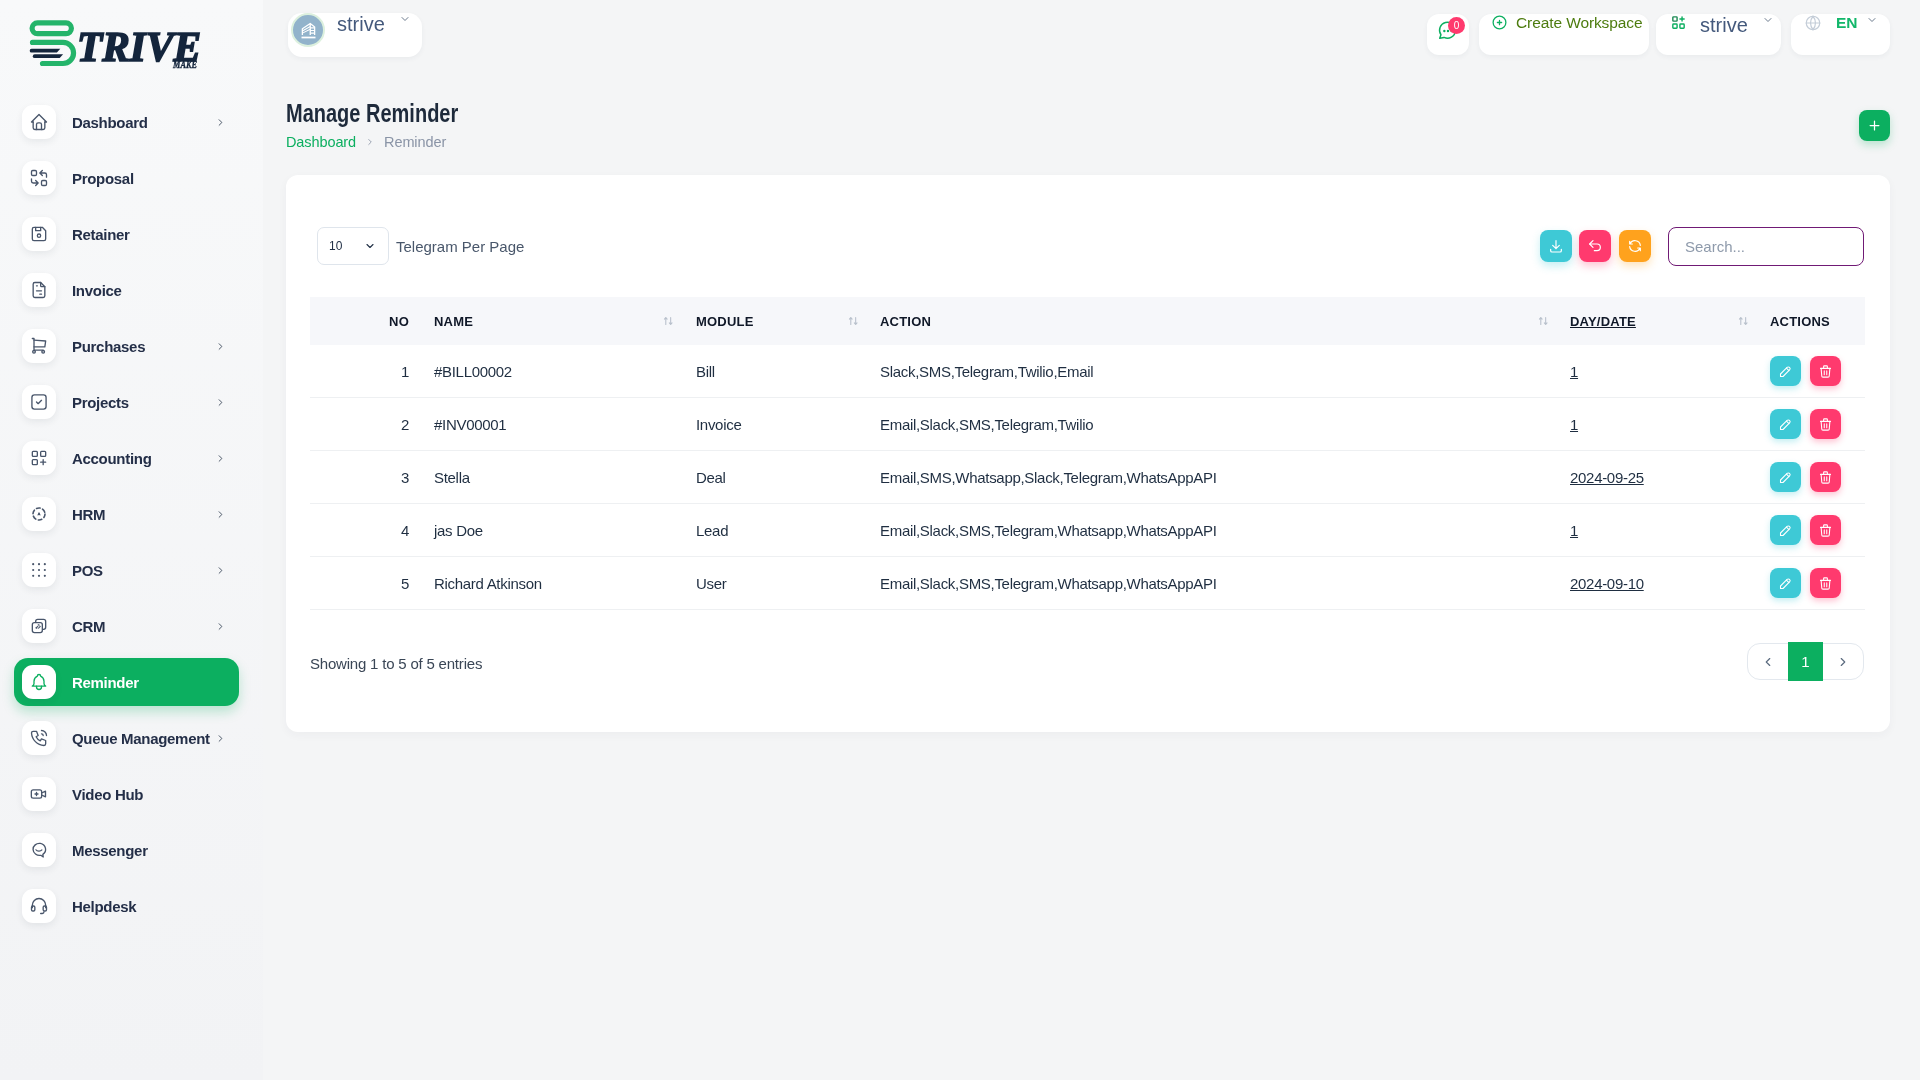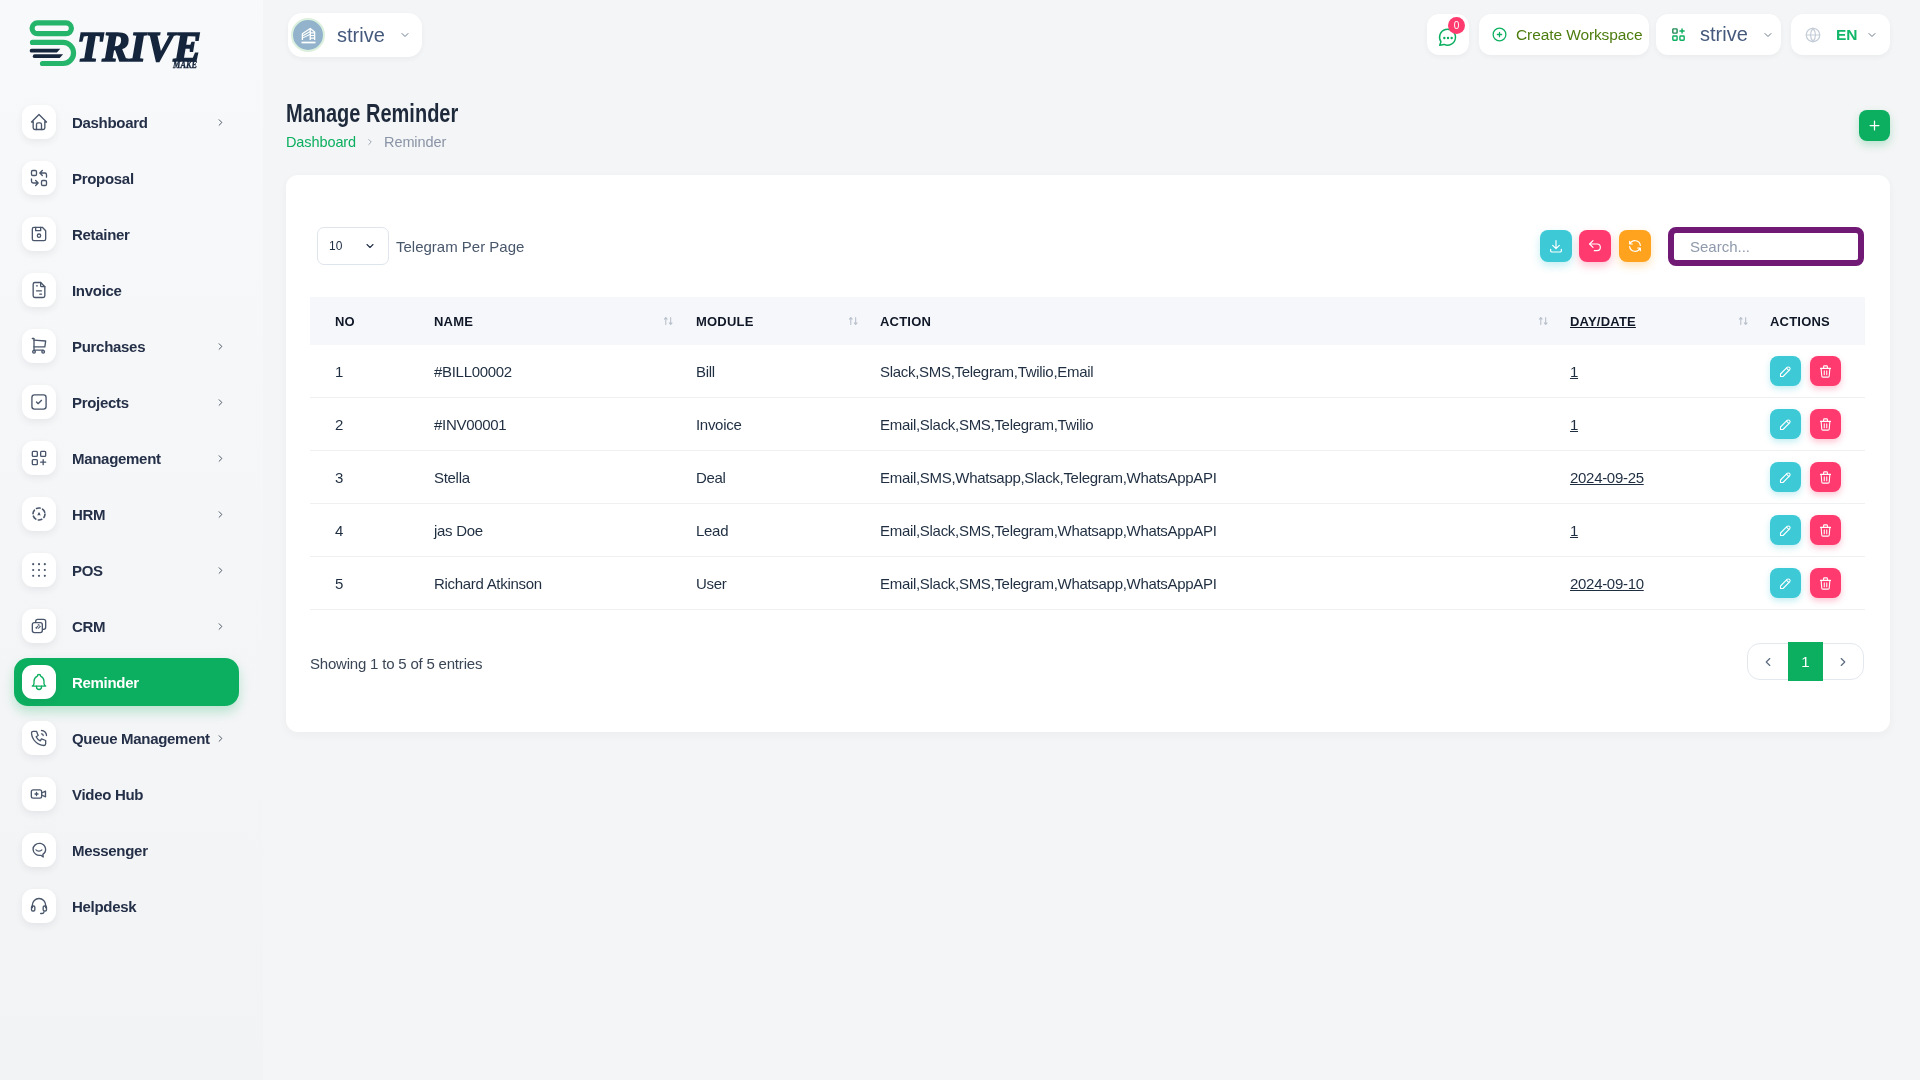--- a/index.html
+++ b/index.html
@@ -14,21 +14,21 @@
   .nav .item { height:48px; margin-bottom:8px; display:flex; align-items:center; padding:0 13px 0 8px; border-radius:14px; }
   .tile { width:34px; height:34px; min-width:34px; border-radius:11px; background:#fff; box-shadow:0 3px 7px rgba(40,50,70,.08); display:flex; align-items:center; justify-content:center; }
   .tile svg { width:20px; height:20px; stroke:#49566b; fill:none; stroke-width:1.6; stroke-linecap:round; stroke-linejoin:round; }
   .nav .item .lbl { margin-left:16px; font-size:15px; font-weight:700; color:#242f48; letter-spacing:-.3px; white-space:nowrap; }
   .nav .chev { margin-left:auto; width:11px; height:11px; stroke:#3d4a5c; fill:none; stroke-width:2; stroke-linecap:round; stroke-linejoin:round; }
   .nav .item.active { background:#0caf60; box-shadow:0 6px 12px rgba(12,175,96,.25); }
   .nav .item.active .lbl { color:#fff; }
   .nav .item.active .tile svg { stroke:#0caf60; }
 
   
-  .pill { position:absolute; background:#fff; border-radius:12px; box-shadow:0 2px 5px rgba(40,50,70,.05); display:flex; align-items:center; }
+  .pill { position:absolute; background:#fff; border-radius:12px; box-shadow:0 2px 5px rgba(40,50,70,.05); display:flex; align-items:flex-start; }
   .pill svg { flex:0 0 auto; }
   .ws-pill { left:288px; top:13px; width:134px; height:44px; border-radius:14px; padding-left:3px; }
   .avatar { width:34px; height:34px; border-radius:50%; background:#92b3cb; border:2px solid #dcf0de; display:flex; align-items:center; justify-content:center; }
   .ws-pill .nm { font-size:20px; color:#44597c; margin-left:12px; }
   .chevdn { width:12px; height:12px; stroke:#6b7a8d; fill:none; stroke-width:2; stroke-linecap:round; stroke-linejoin:round; }
 
   .chat-pill { left:1427px; top:14px; width:42px; height:41px; justify-content:center; }
   .badge { position:absolute; right:4px; top:3px; width:17px; height:17px; background:#ff3a6e; border-radius:50%; color:#fff; font-size:10px; display:flex; align-items:center; justify-content:center; }
   .cw-pill { left:1479px; top:14px; width:170px; height:41px; padding:0 12px; }
   .cw-pill .txt { font-size:15.5px; color:#4d7c0f; margin-left:8px; white-space:nowrap; letter-spacing:-.1px; }
@@ -51,30 +51,30 @@
   .card { position:absolute; left:286px; top:175px; width:1604px; height:557px; background:#fff; border-radius:12px; box-shadow:0 3px 10px rgba(40,50,70,.04); }
   .select { position:absolute; left:31px; top:52px; width:72px; height:38px; border:1px solid #dfe5ec; border-radius:7px; display:flex; align-items:center; padding:0 12px 0 11px; }
   .select .v { font-size:12px; color:#223046; }
   .select svg { width:12px; height:12px; stroke:#223046; fill:none; stroke-width:2.2; stroke-linecap:round; stroke-linejoin:round; margin-left:auto; }
   .epp { position:absolute; left:110px; top:63px; font-size:15px; color:#49576b; }
   .cbtn { position:absolute; top:55px; width:32px; height:32px; border-radius:8px; display:flex; align-items:center; justify-content:center; }
   .cbtn svg { width:16px; height:16px; stroke:#fff; fill:none; stroke-width:1.8; stroke-linecap:round; stroke-linejoin:round; }
   .cbtn.teal { left:1254px; background:#3ec9d6; box-shadow:0 4px 8px rgba(62,201,214,.3); }
   .cbtn.pink { left:1293px; background:#ff3a6e; box-shadow:0 4px 8px rgba(255,58,110,.3); }
   .cbtn.orange { left:1333px; background:#ffa21d; box-shadow:0 4px 8px rgba(255,162,29,.3); }
-  .search { position:absolute; left:1382px; top:52px; width:196px; height:39px; border:6px solid #701a75; border-radius:8px; display:flex; align-items:center; padding-left:16px; font-size:15px; color:#8e9aab; background:#fff; }
+  .search { position:absolute; left:1382px; top:52px; width:196px; height:39px; border:1px solid #701a75; border-radius:8px; display:flex; align-items:center; padding-left:16px; font-size:15px; color:#8e9aab; background:#fff; }
 
   
   .tbl { position:absolute; left:24px; top:122px; width:1555px; }
   .trow { display:flex; align-items:center; }
   .thead { height:48px; background:#f6f7fa; }
   .thead .cell { font-size:13px; font-weight:700; color:#101828; letter-spacing:.2px; position:relative; }
   .tbody-row { height:53px; border-bottom:1px solid #eef0f2; }
   .cell { padding-left:14px; }
-  .c-no { width:99px; padding-left:25px; }
+  .c-no { width:99px; padding-left:25px;text-align:right; }
   .c-name { width:272px; padding-left:25px; }
   .c-mod { width:185px; padding-left:15px; }
   .c-act { width:690px; }
   .c-date { width:200px;text-decoration:underline; }
   .c-actions { width:109px; }
   .tbody-row .cell { font-size:15px; color:#1f2e41; letter-spacing:-.3px; }
   .sort { position:absolute; right:6px; top:50%; transform:translateY(-50%); width:13px; height:13px; }
   .abtn { width:31px; height:30px; border-radius:8px; display:inline-flex; align-items:center; justify-content:center; margin-right:9px; }
   .abtn svg { width:15px; height:15px; stroke:#fff; fill:none; stroke-width:1.7; stroke-linecap:round; stroke-linejoin:round; }
   .abtn.edit { background:#3ec9d6; box-shadow:0 3px 6px rgba(62,201,214,.3); }
@@ -177,21 +177,21 @@
    </div>
       <div class="item">
      <div class="tile">
           <svg viewBox="0 0 24 24">
             <rect x="4" y="4" width="6" height="6" rx="1"></rect>
             <rect x="14" y="4" width="6" height="6" rx="1"></rect>
             <rect x="4" y="14" width="6" height="6" rx="1"></rect>
             <path d="M14 17h6M17 14v6"></path>
           </svg>
         </div>
-     <span class="lbl">Management</span>
+     <span class="lbl">Accounting</span>
      <svg class="chev" viewBox="0 0 24 24">
           <path d="M9 6l6 6-6 6"></path>
         </svg>
    </div>
       <div class="item">
      <div class="tile">
           <svg viewBox="0 0 24 24">
             <circle cx="12" cy="12" r="1.2" fill="#49566b" stroke="none"></circle>
             <circle cx="12" cy="12" r="7.2" stroke-dasharray="4.4 3.1" stroke-width="1.9"></circle>
             <path d="M12 10.5v1.5l-1.2 1M12 12l1.2 1" stroke-width="1.4"></path>

